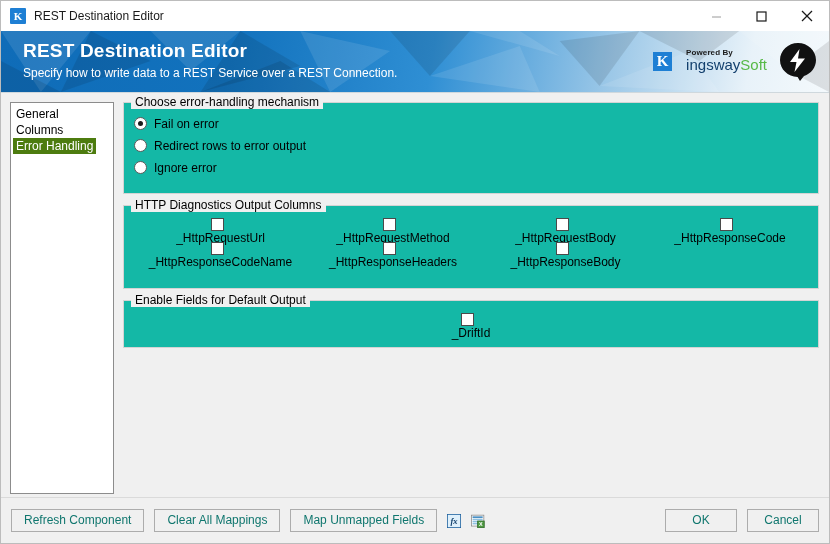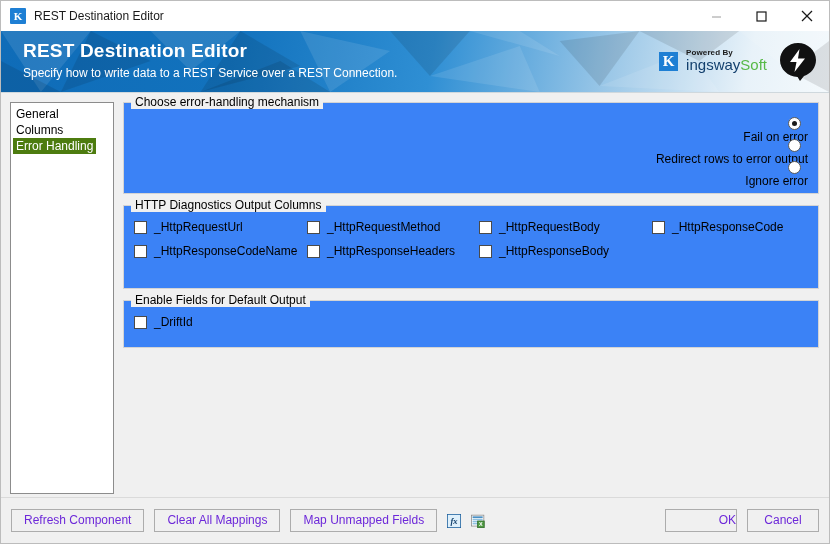--- a/index.html
+++ b/index.html
@@ -116,21 +116,21 @@
     height: 19px;
     background: #1e7fd4;
     color: #fff;
     font-family: "Liberation Serif", serif;
     font-weight: bold;
     font-size: 15px;
     line-height: 19px;
     text-align: center;
     margin-top: 4px;
   }
-  .brand-txt { margin-left: 8px; }
+  .brand-txt { margin-left: 14px; }
   .brand-powered {
     font-size: 8px;
     font-weight: bold;
     color: #1a1a1a;
     line-height: 9px;
     letter-spacing: .1px;
   }
   .brand-name {
     font-size: 15px;
     font-weight: normal;
@@ -181,42 +181,41 @@
   .panel {
     flex: 1 1 auto;
     margin-left: 9px;
     margin-right: 1px;
   }
 
   
   .group {
     position: relative;
     border: 1px solid #d4d4d4;
-    background: #3b82f6;
+    background: #14b8a6;
     margin-bottom: 11px;
     box-sizing: border-box;
   }
   .group > legend,
   .group .legend {
     position: absolute;
     top: -8px;
     left: 7px;
     padding: 0 4px;
     background: #f0f0f0;
     font-size: 12px;
     color: #000;
     white-space: nowrap;
   }
   .group-body { padding: 14px 10px 10px 10px; }
 
   .radio-row {
     display: flex;
-    align-items: flex-end;
+    align-items: flex-start;
     height: 22px;
-    flex-direction: column;
   }
   .radio {
     width: 13px;
     height: 13px;
     box-sizing: border-box;
     border: 1px solid #5a5a5a;
     border-radius: 50%;
     background: #fff;
     margin-right: 7px;
     position: relative;
@@ -236,20 +235,21 @@
 
   .cb-grid {
     display: grid;
     grid-template-columns: 173px 172px 173px auto;
     row-gap: 6px;
   }
   .cb-row {
     display: flex;
     align-items: center;
     height: 18px;
+    flex-direction: column;
   }
   .checkbox {
     width: 13px;
     height: 13px;
     box-sizing: border-box;
     border: 1px solid #4a4a4a;
     background: #ffffff;
     margin-right: 7px;
     flex: none;
   }
@@ -267,21 +267,21 @@
     position: relative;
   }
   .btn {
     height: 23px;
     min-width: 60px;
     box-sizing: border-box;
     background: #f0f0f0;
     border: 1px solid #acacac;
     font-family: "Liberation Sans", sans-serif;
     font-size: 12px;
-    color: #6d28d9;
+    color: #0f766e;
     padding: 0 12px;
     cursor: default;
     line-height: 21px;
     text-align: center;
     white-space: nowrap;
   }
   .footer-left { display: flex; align-items: center; gap: 10px; }
   .icon-btn {
     width: 14px;
     height: 18px;
@@ -289,21 +289,21 @@
     align-items: flex-start;
     justify-content: center;
   }
   .footer-right {
     position: absolute;
     right: 10px;
     display: flex;
     gap: 10px;
   }
   .btn.wide { width: 72px; padding: 0; }
-  .btn.ok { width: 72px; padding: 0; text-align: right; }
+  .btn.ok { width: 72px; padding: 0; }
 </style>
 </head>
 <body>
 
 <div class="window">
 
   <div class="titlebar">
     <div class="app-icon">K</div>
     <div class="title-text">REST Destination Editor</div>
     <div class="win-controls">

